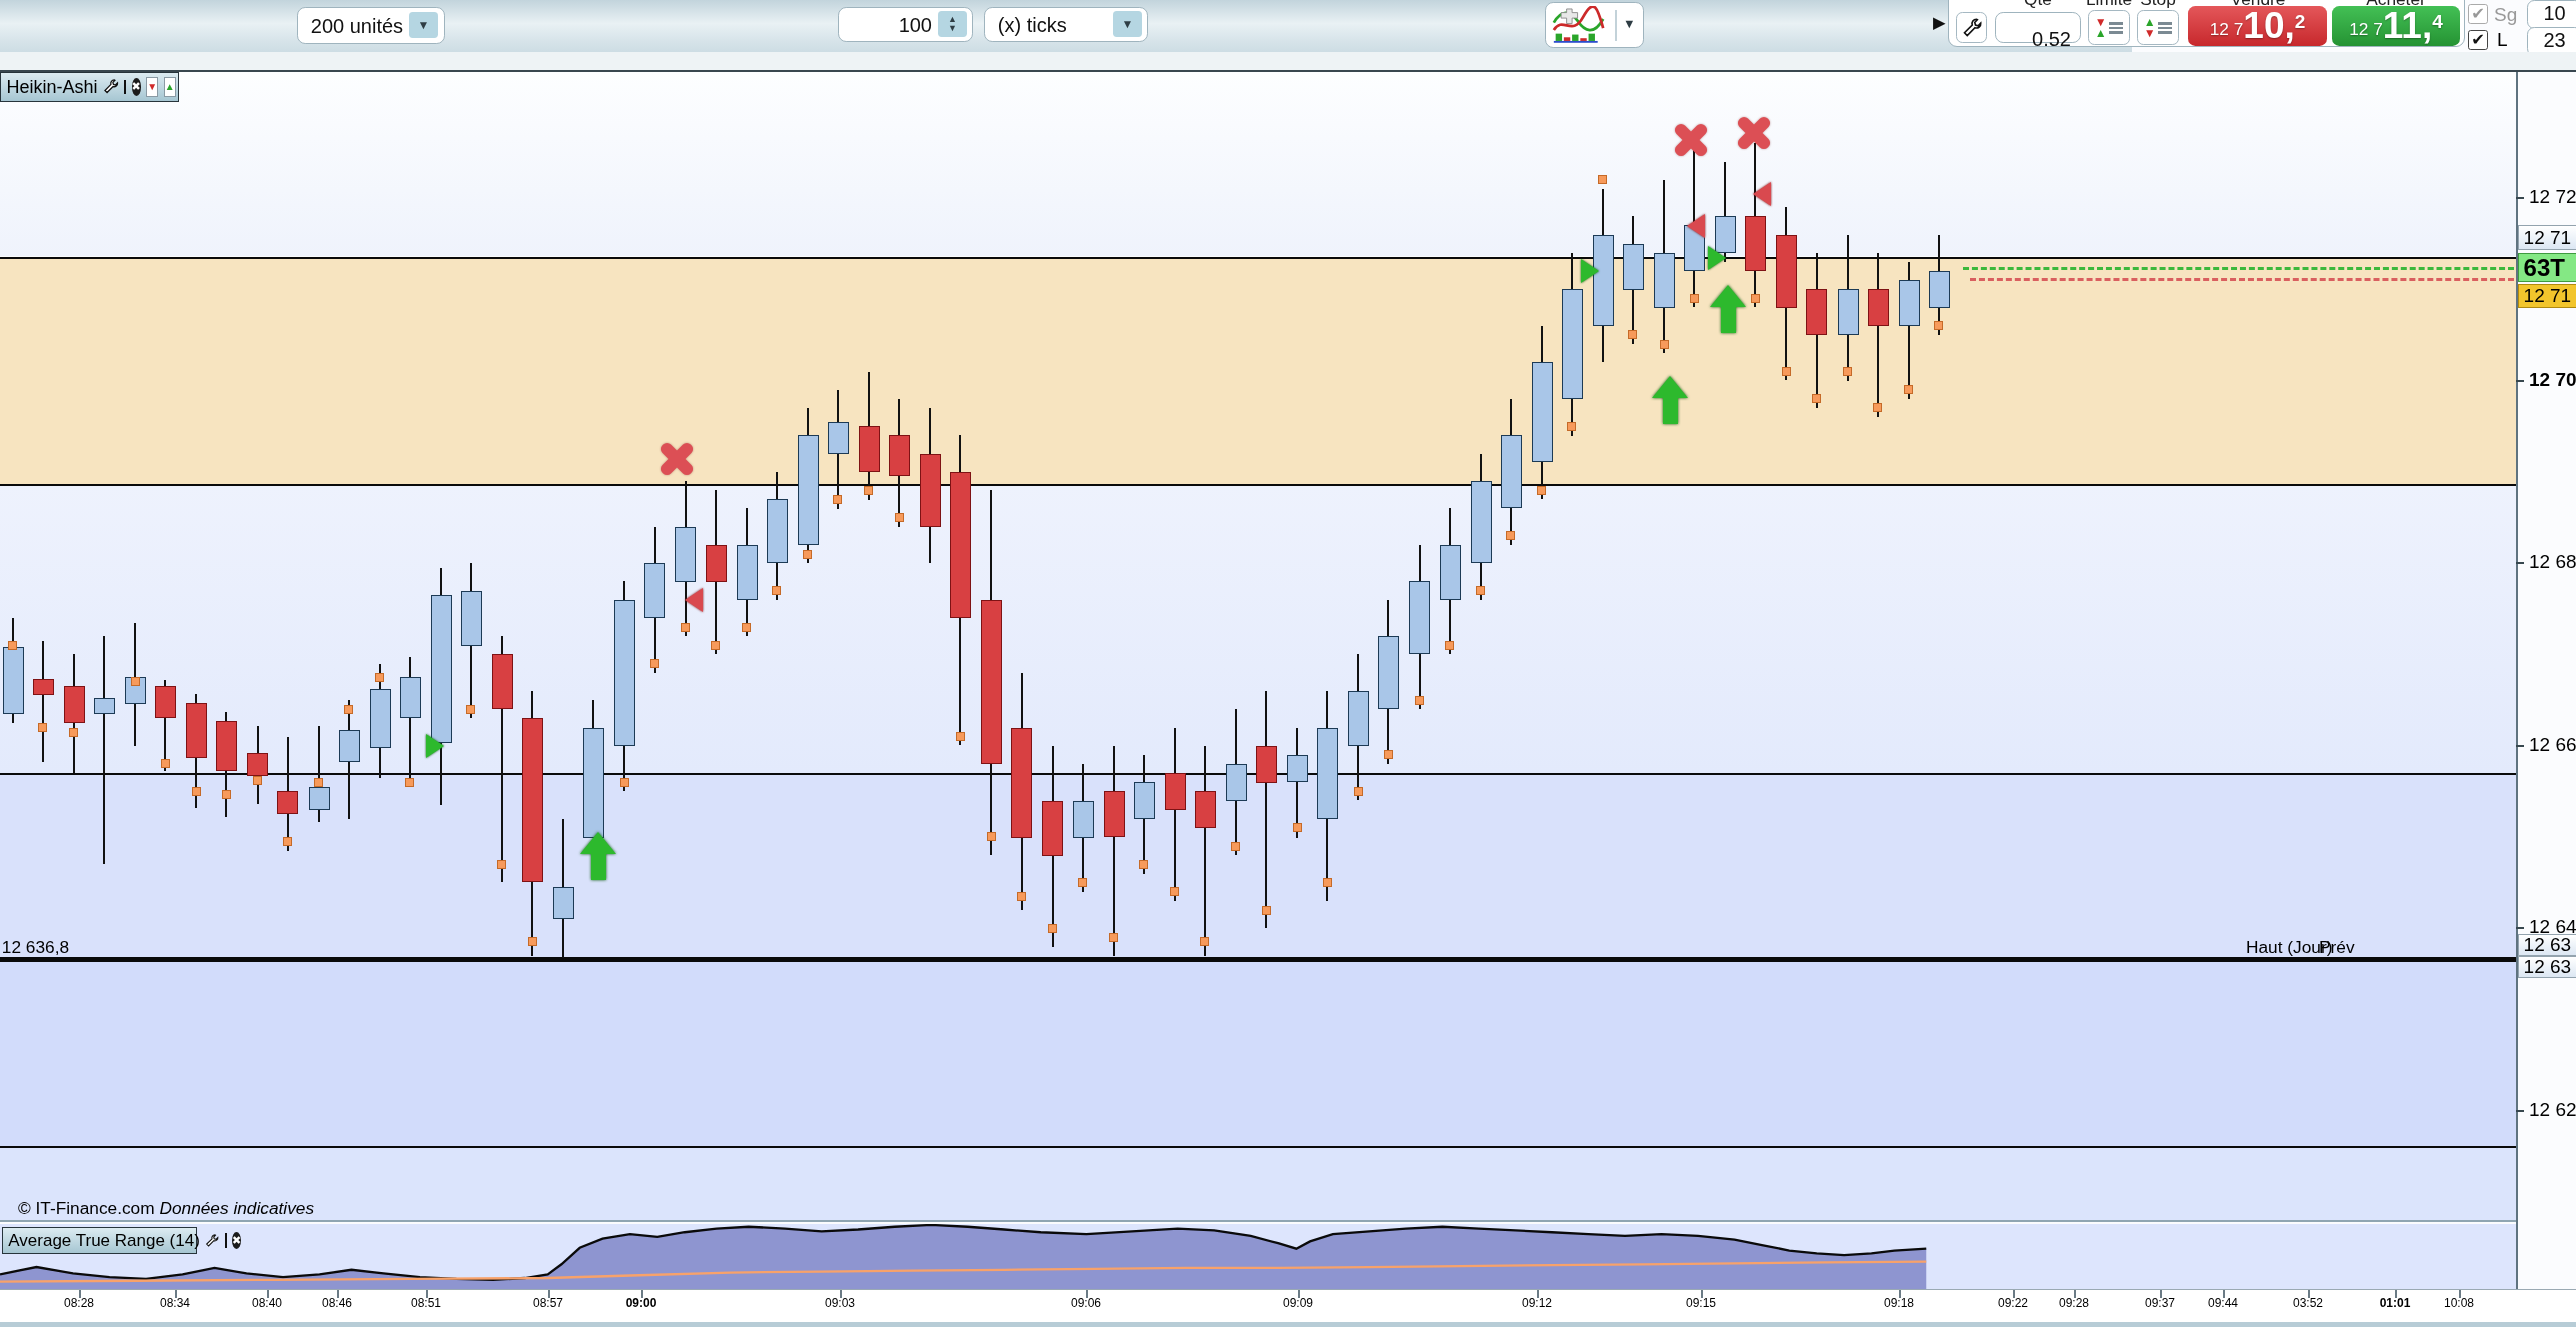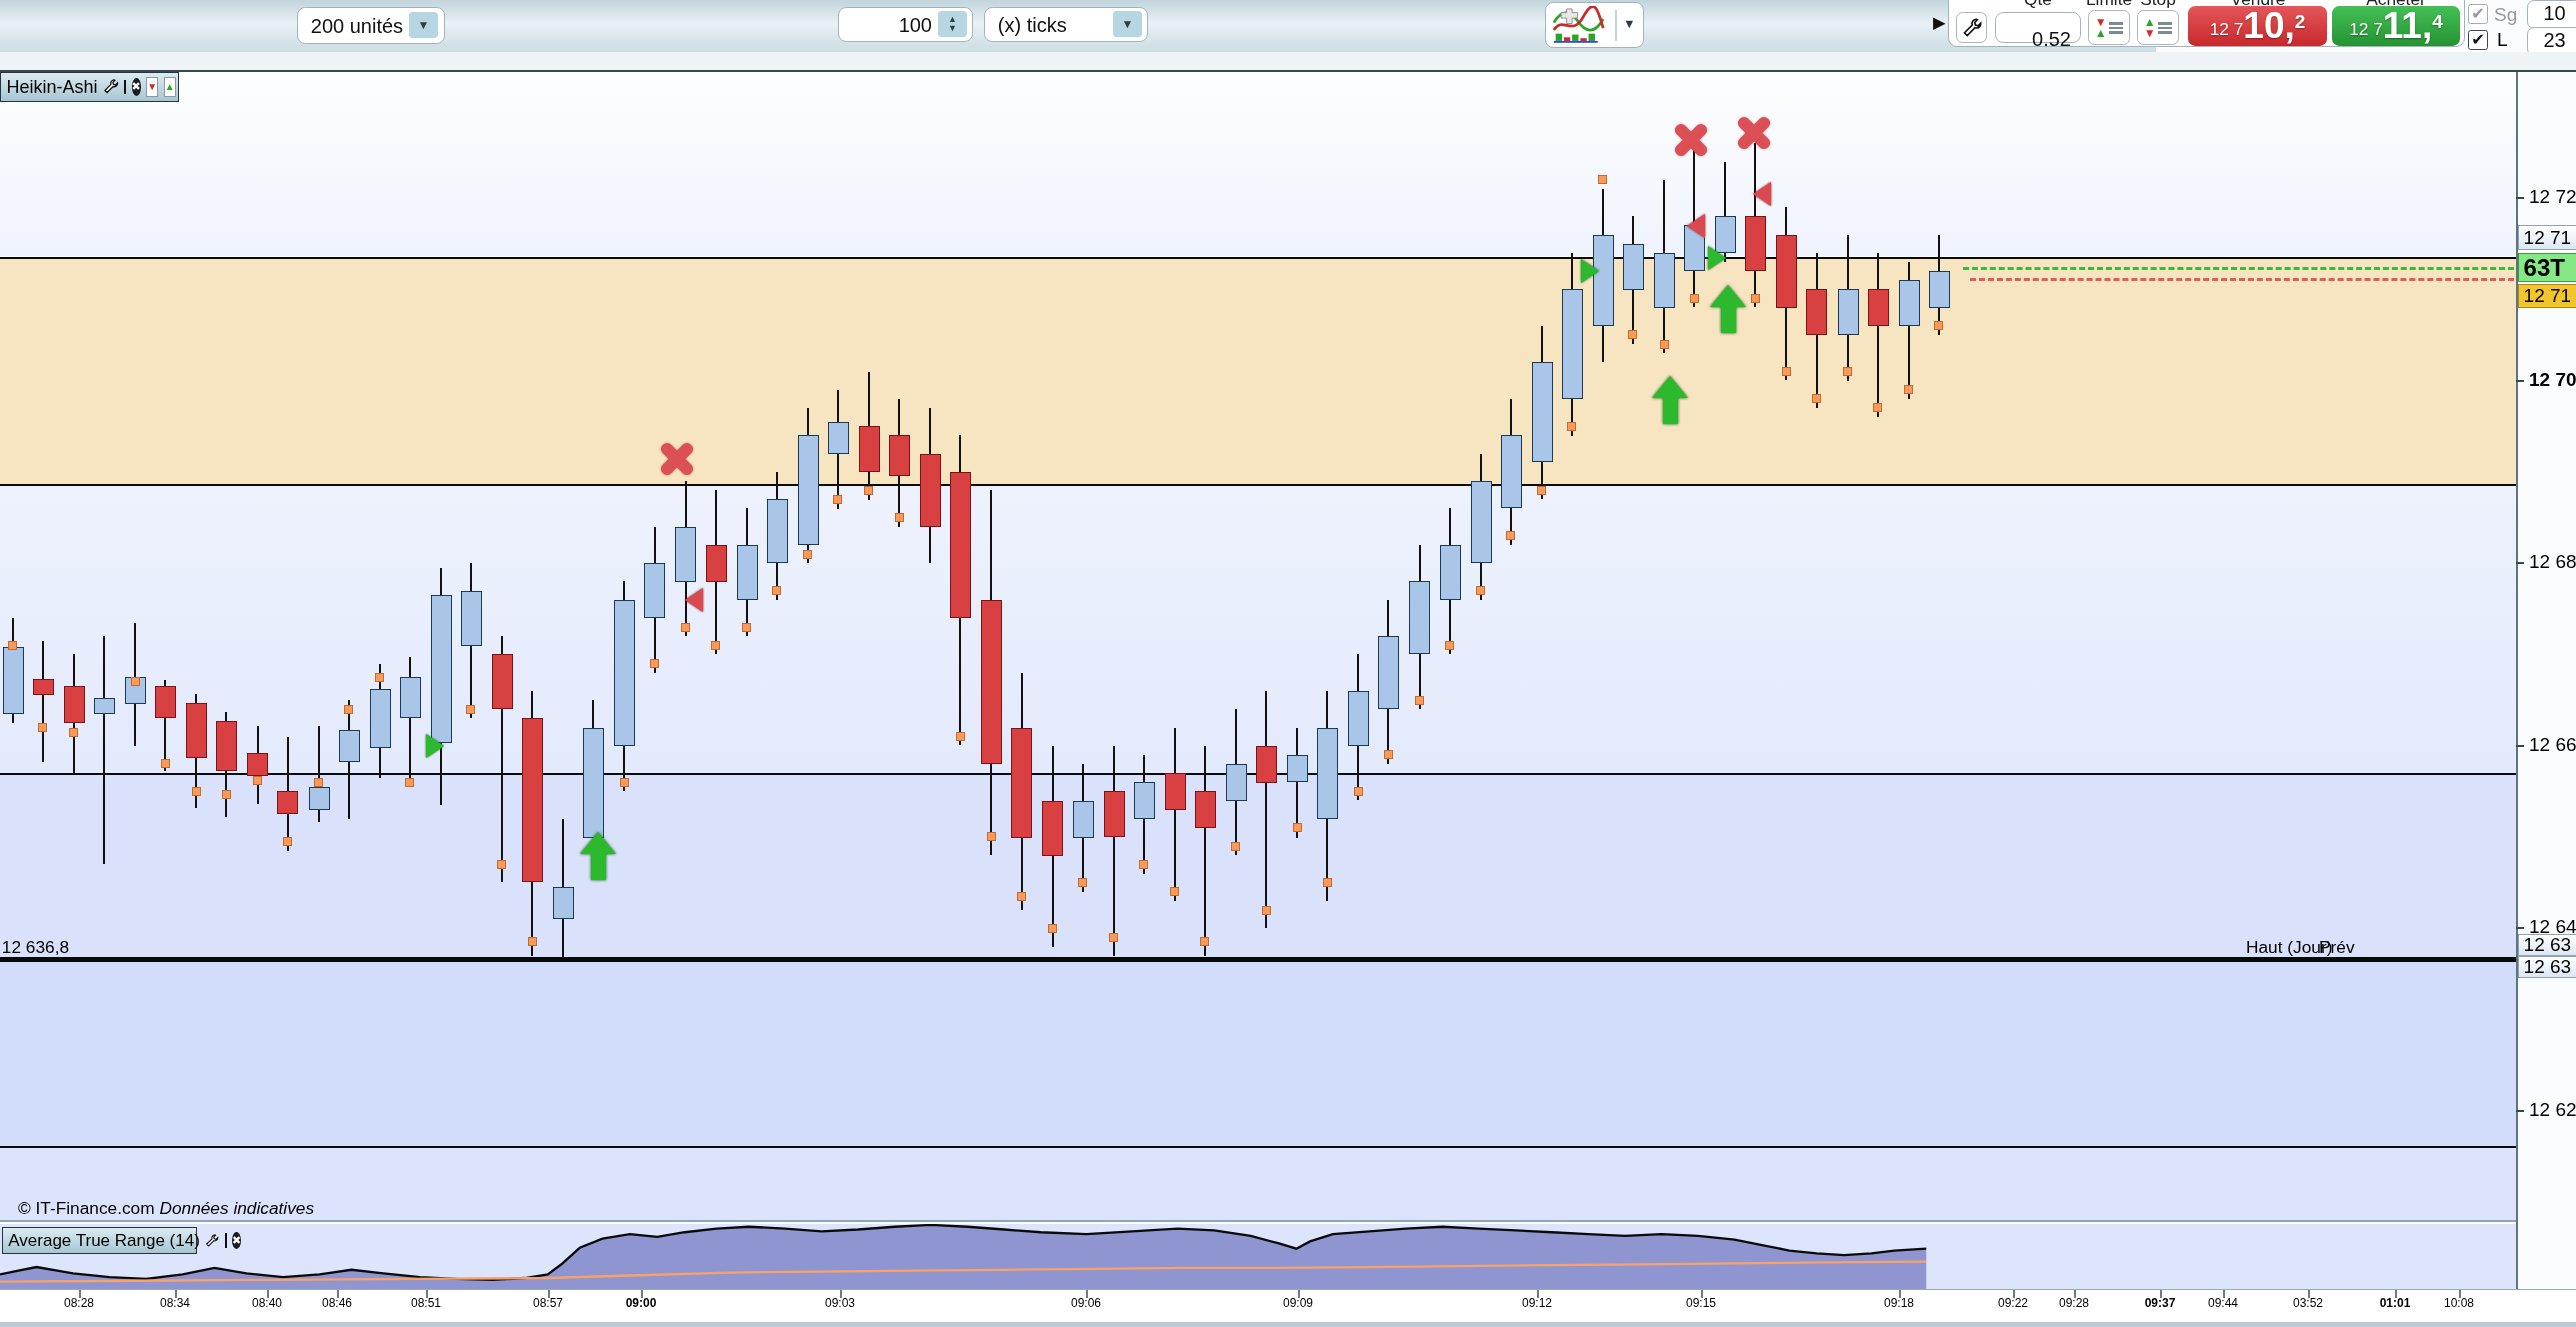--- a/index.html
+++ b/index.html
@@ -2,21 +2,21 @@
 <html style="font-size:14.6px"><head>
 <meta charset="utf-8">
 <style>
   html,body{margin:0;padding:0;background:#9aa7ad;}
   #stage{position:relative;width:2576px;height:1327px;overflow:hidden;
          font-family:"Liberation Sans",sans-serif;background:#fbfcfe;}
   .abs{position:absolute;}
   
   #toolbar{left:0;top:0;width:2132px;height:52px;
     background:linear-gradient(#c2d4dc,#e9f1f4 45%,#d6e3e9 80%,#cddde4);
-    border-bottom:1.8px solid #51656e;padding-left:24px;}
+    border-bottom:1.8px solid #51656e;}
   .select,.numbox,.iconbtn{background:#fff;border:1.8px solid #9fb4be;border-radius:8.2px;box-sizing:border-box;}
   .sel-caret{position:absolute;background:#b5d6e2;border-radius:3.7px;color:#2e3d44;
     display:flex;align-items:center;justify-content:center;font-size:12px;}
   .spin{position:absolute;background:#b5d6e2;border-radius:3.7px;color:#2e3d44;
     display:flex;flex-direction:column;align-items:center;justify-content:center;font-size:9px;line-height:9px;}
   .tb-text{font-size:20px;color:#111;}
   #tradepanel{left:1948px;top:-11px;width:517px;height:58px;background:#fff;
     border:1.8px solid #9fb4be;border-radius:9px;box-sizing:border-box;}
   .plabel{position:absolute;top:0;font-size:17.3px;line-height:18px;color:#222;transform:translateX(-50%);white-space:nowrap;}
   .tpbtn{position:absolute;background:#fff;border:1.8px solid #a5b8c2;border-radius:6.4px;box-sizing:border-box;
@@ -486,21 +486,21 @@
       <div class="tlab" style="left: 1537px; font-weight: normal; position: absolute;">09:12</div>
       <div class="ttick" style="left: 1701px; position: absolute;"></div>
       <div class="tlab" style="left: 1701px; font-weight: normal; position: absolute;">09:15</div>
       <div class="ttick" style="left: 1899px; position: absolute;"></div>
       <div class="tlab" style="left: 1899px; font-weight: normal; position: absolute;">09:18</div>
       <div class="ttick" style="left: 2013px; position: absolute;"></div>
       <div class="tlab" style="left: 2013px; font-weight: normal; position: absolute;">09:22</div>
       <div class="ttick" style="left: 2074px; position: absolute;"></div>
       <div class="tlab" style="left: 2074px; font-weight: normal; position: absolute;">09:28</div>
       <div class="ttick" style="left: 2160px; position: absolute;"></div>
-      <div class="tlab" style="left: 2160px; font-weight: bold; position: absolute;">09:37</div>
+      <div class="tlab" style="left: 2160px; font-weight: normal; position: absolute;">09:37</div>
       <div class="ttick" style="left: 2223px; position: absolute;"></div>
       <div class="tlab" style="left: 2223px; font-weight: normal; position: absolute;">09:44</div>
       <div class="ttick" style="left: 2308px; position: absolute;"></div>
       <div class="tlab" style="left: 2308px; font-weight: normal; position: absolute;">03:52</div>
       <div class="ttick" style="left: 2395px; position: absolute;"></div>
       <div class="tlab" style="left: 2395px; font-weight: bold; position: absolute;">01:01</div>
       <div class="ttick" style="left: 2459px; position: absolute;"></div>
       <div class="tlab" style="left: 2459px; font-weight: normal; position: absolute;">10:08</div>
     </div>
   <div id="bottombar" class="abs"></div>

